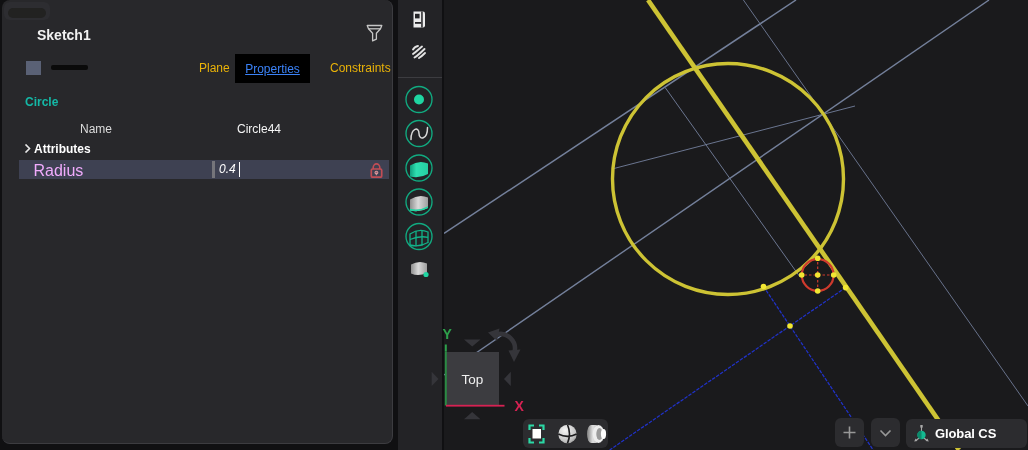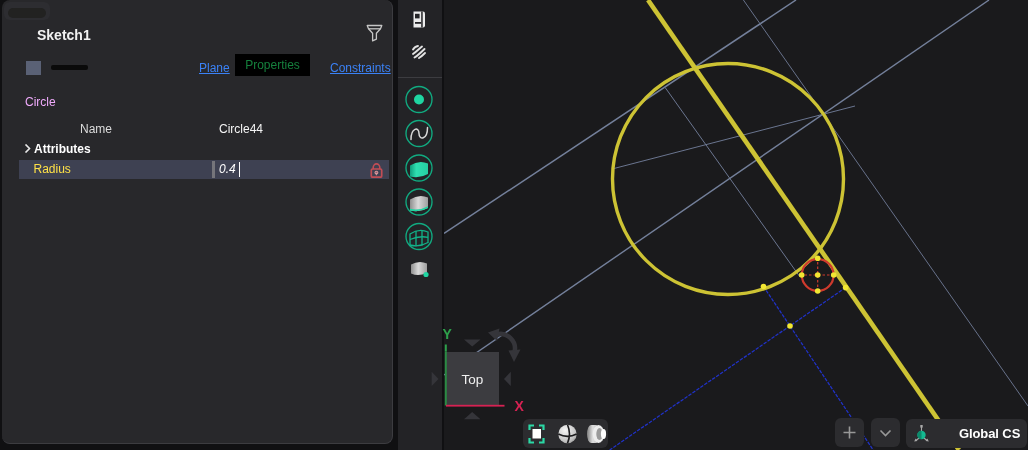--- a/index.html
+++ b/index.html
@@ -4,28 +4,28 @@
 <style>
   html,body{margin:0;padding:0;}
   body{width:1028px;height:450px;background:#101012;font-family:"Liberation Sans",sans-serif;overflow:hidden;position:relative;}
   .abs{position:absolute;}
   #panel{left:2px;top:0;width:390px;height:443px;background:#28282b;border-radius:8px;border-right:1px solid #3c3c40;border-bottom:1px solid #3c3c40;}
   #tabholder{left:2px;top:2px;width:46px;height:18px;background:#2d2d31;border-radius:6px 6px 6px 6px;}
   #tabpill{left:4px;top:6px;width:38px;height:10px;background:#222221;border-radius:5px;}
   #sketch1{left:19px;top:27px;font-size:14px;font-weight:bold;color:#f2f2f2;margin-left:16px;}
   #swatch{left:24px;top:61px;width:15px;height:14px;background:#5a6175;}
   #lineswatch{left:49px;top:65px;width:37px;height:5px;background:#0a0a0a;border-radius:2px;}
-  .tab{font-size:12px;color:#3b82f6;top:61px;text-decoration:underline;}
-  #tabProps{left:233px;top:54px;width:75px;height:22px;background:#000;color:#15803d;font-size:12px;display:flex;align-items:center;justify-content:center;}
-  #circleHdr{left:23px;top:95px;font-size:12px;font-weight:normal;color:#f0abfc;}
+  .tab{font-size:12px;color:#eab308;top:61px;}
+  #tabProps{left:233px;top:54px;width:75px;height:29px;background:#000;color:#3b82f6;font-size:12px;display:flex;align-items:center;justify-content:center;text-decoration:underline;}
+  #circleHdr{left:23px;top:95px;font-size:12px;font-weight:bold;color:#14b8a6;}
   #nameLbl{left:32px;top:122px;font-size:12px;color:#dcdcdc;margin-left:46px;}
-  #nameVal{left:217px;top:122px;font-size:12px;color:#f5f5f5;}
+  #nameVal{left:235px;top:122px;font-size:12px;color:#f5f5f5;}
   #attrRow{left:22px;top:142px;font-size:12px;font-weight:bold;color:#ffffff;}
   #radiusRow{left:17px;top:160px;width:370px;height:19px;background:#3e4152;}
-  #radiusLbl{left:14.5px;top:2px;font-size:12px;color:#fde047;position:absolute;}
+  #radiusLbl{left:14.5px;top:2px;font-size:16px;color:#f0abfc;position:absolute;}
   #colDivider{left:193px;top:1px;width:3px;height:17px;background:#75757b;position:absolute;}
   #radiusVal{left:200px;top:2px;font-size:12px;color:#fff;position:absolute;font-style:italic;}
   #caret{left:219.5px;top:1.5px;width:1.5px;height:15px;background:#fff;position:absolute;}
   #toolbar{left:398px;top:0;width:44px;height:450px;background:#232326;}
   #viewport{left:444px;top:0;width:584px;height:450px;background:#1a1a1c;}
   .vbtn{background:#2c2c2f;border-radius:6px;position:absolute;}
 </style>
 </head>
 <body>
 <div class="abs" id="panel">
@@ -201,21 +201,21 @@
   <svg class="abs" style="left:467px;top:423px" width="20" height="20" viewBox="0 0 20 20">
     <g stroke="#a8a8a8" stroke-width="1.1" fill="none">
       <path d="M10.5 9 V3.5 M10.5 13 L5 17.5 M10.5 13 L16 17.5"></path>
     </g>
     <rect x="9.3" y="2" width="2.4" height="2.6" fill="#a8a8a8"></rect>
     <path d="M4.6 15.6 L6.4 18 L3.2 18.4 Z" fill="#a8a8a8"></path>
     <path d="M14.6 18 L16.4 15.6 L17.8 18.4 Z" fill="#a8a8a8"></path>
     <circle cx="10.5" cy="12" r="4.2" fill="#13b991"></circle>
     <path d="M10.5 7.8 A4.2 4.2 0 0 0 10.5 16.2 Z" fill="#0d8a6c"></path>
   </svg>
-  <div class="abs" style="left:491px;top:426px;font-size:13px;font-weight:bold;color:#fff;letter-spacing:-0.1px;margin-left:24px;">Global CS</div>
+  <div class="abs" style="left:491px;top:426px;font-size:13px;font-weight:bold;color:#fff;letter-spacing:-0.1px;">Global CS</div>
 </div>
 
 <svg class="abs" style="left:425px;top:320px" width="105" height="110" viewBox="425 320 105 110">
   <g fill="#35353a">
     <path d="M464 339.5 L480.5 339.5 L472.2 346.6 Z"></path>
     <path d="M464 419.2 L480.5 419.2 L472.2 411.9 Z"></path>
     <path d="M431.7 371.7 L431.7 386.1 L438.5 378.9 Z"></path>
     <path d="M510.8 371.7 L510.8 386.1 L504 378.9 Z"></path>
   </g>
   <path d="M496.5 334.5 A14.5 14.5 0 0 1 514.5 352" fill="none" stroke="#35353a" stroke-width="4.5"></path>

